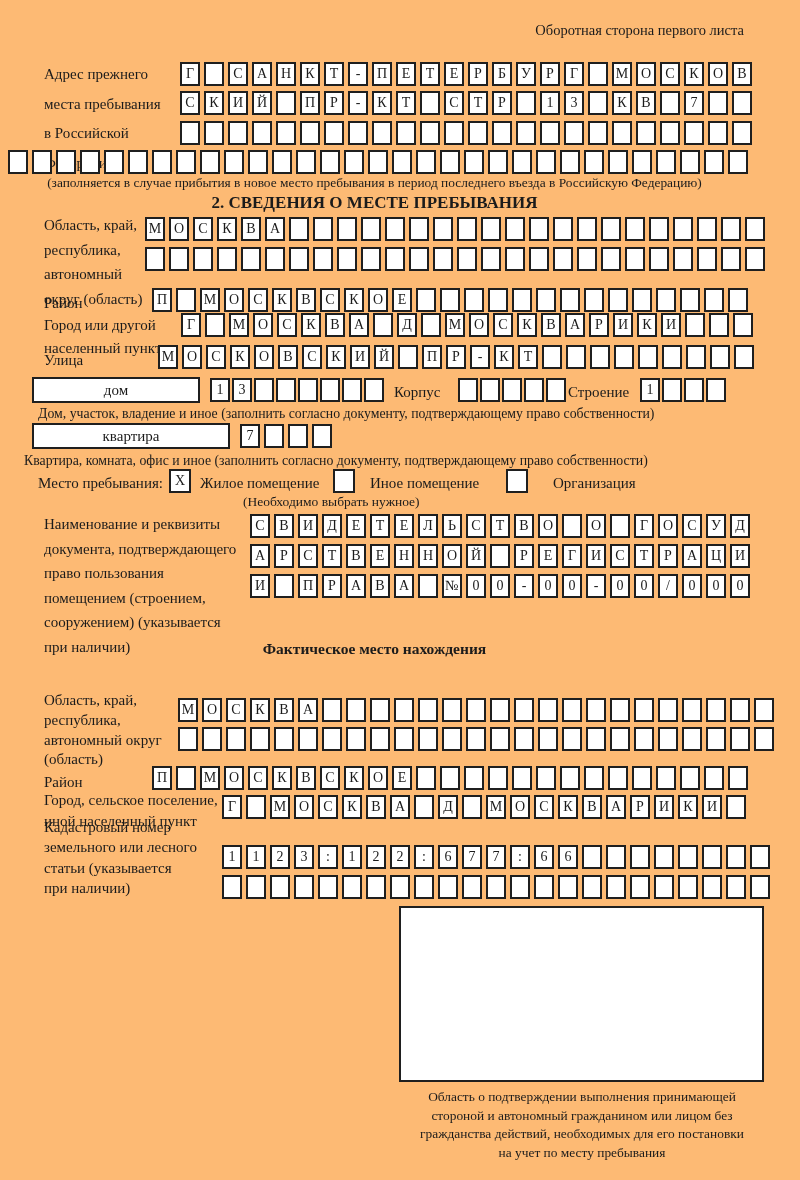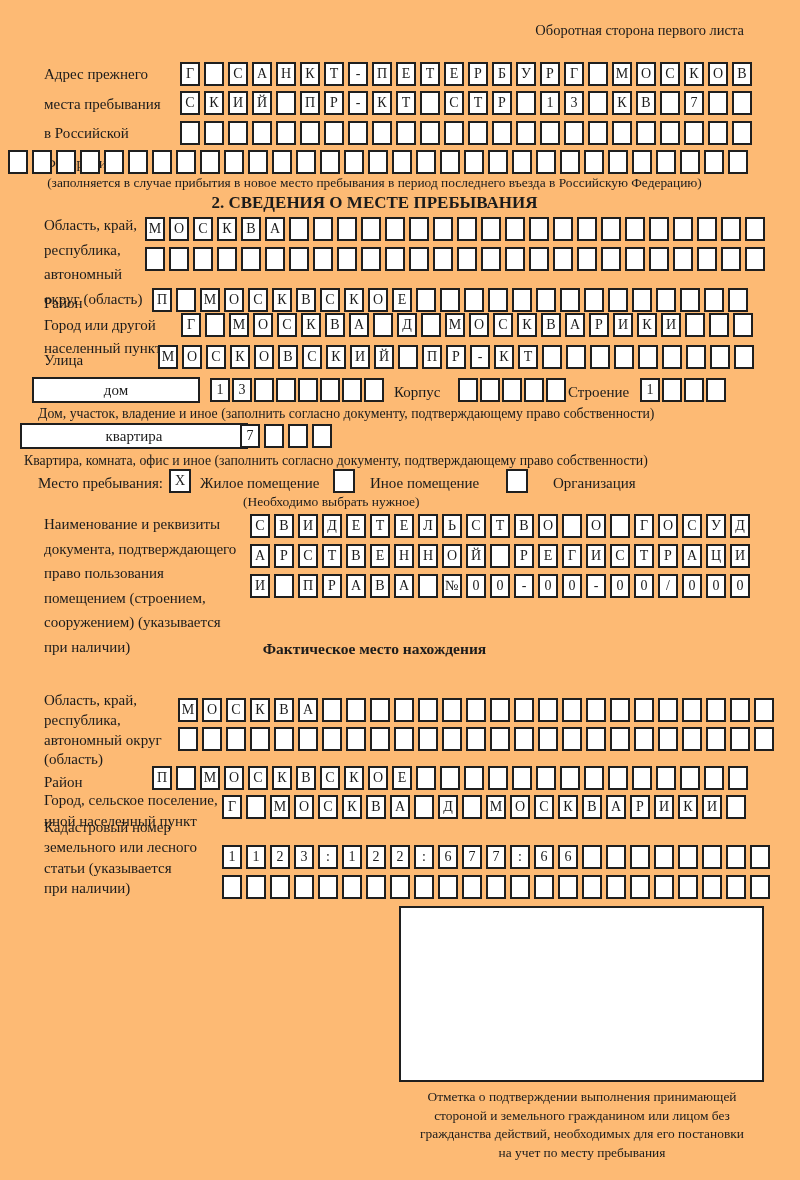--- a/index.html
+++ b/index.html
@@ -334,21 +334,21 @@
     </div>
   <div class="abs lbl" style="left:568px;top:380px">Строение</div>
   <div class="abs cells g2" style="left:640px;top:378px">
       <span class="cell">1</span>
       <span class="cell"></span>
       <span class="cell"></span>
       <span class="cell"></span>
     </div>
   <div class="abs" style="left:38px;top:406px;font-size:13.8px">Дом, участок, владение и иное (заполнить согласно документу, подтверждающему право собственности)</div>
 
-  <div class="abs wordbox" style="left:20px;top:423px;width:228px;height:26px">
+  <div class="abs wordbox" style="left:32px;top:423px;width:198px;height:26px">
     <span>квартира</span>
   </div>
   <div class="abs cells" style="left:240px;top:424px">
       <span class="cell">7</span>
       <span class="cell"></span>
       <span class="cell"></span>
       <span class="cell"></span>
     </div>
   <div class="abs" style="left:24px;top:453px;font-size:13.8px">Квартира, комната, офис и иное (заполнить согласно документу, подтверждающему право собственности)</div>
 
@@ -612,19 +612,19 @@
       <span class="cell"></span>
       <span class="cell"></span>
       <span class="cell"></span>
       <span class="cell"></span>
       <span class="cell"></span>
       <span class="cell"></span>
     </div>
 
   <div class="abs stamp" style="left:399px;top:906px;width:365px;height:176px"></div>
   <div class="abs" style="left:392px;top:1088px;width:380px;text-align:center;font-size:13.4px;line-height:18.5px">
-      <div>Отметка о подтверждении выполнения принимающей</div>
-      <div>стороной и земельного гражданином или лицом без</div>
+      <div>Область о подтверждении выполнения принимающей</div>
+      <div>стороной и автономный гражданином или лицом без</div>
       <div>гражданства действий, необходимых для его постановки</div>
       <div>на учет по месту пребывания</div>
     </div>
 
 </div>
 
 </body></html>

